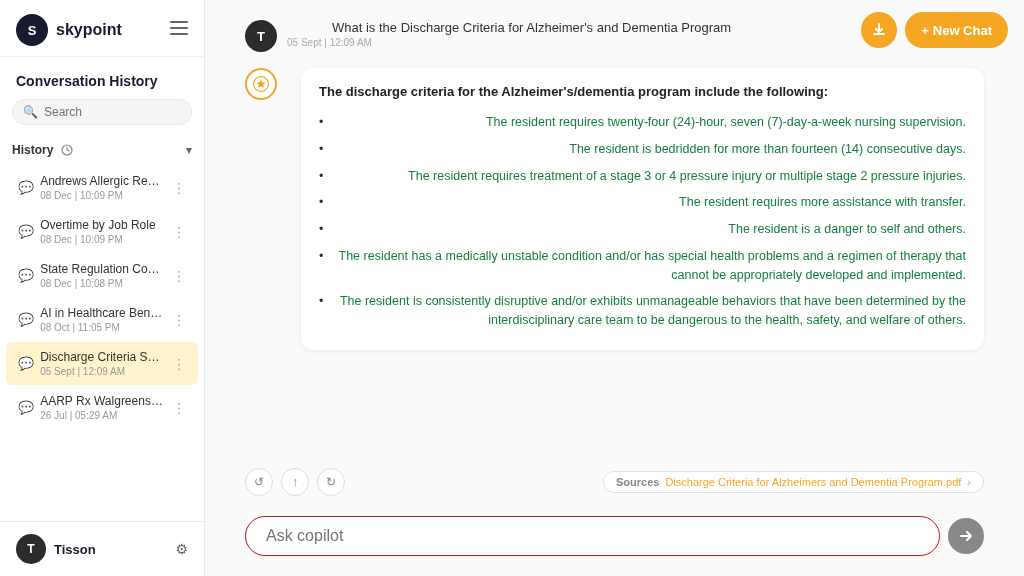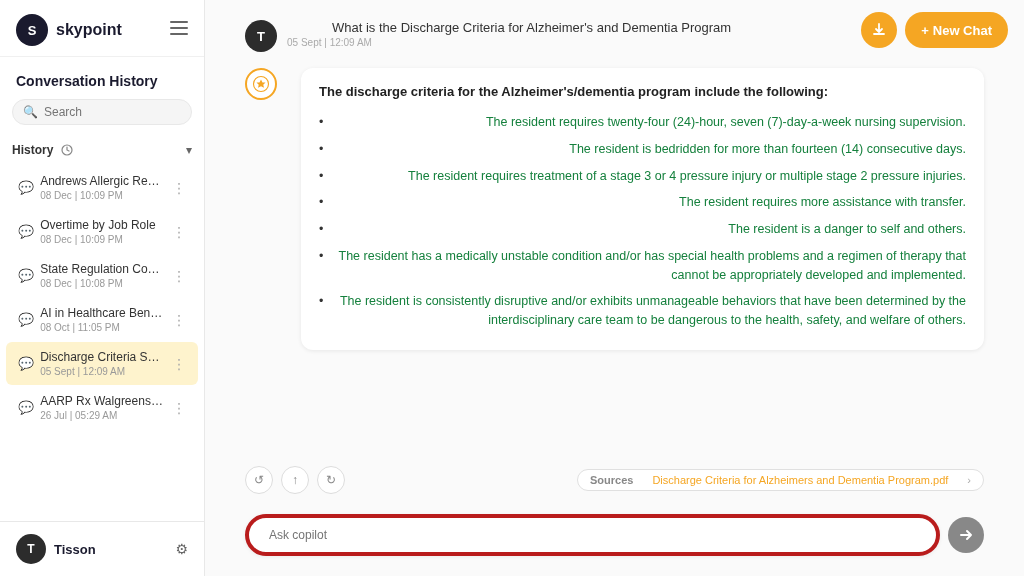--- a/index.html
+++ b/index.html
@@ -210,21 +210,21 @@
       width: 28px; height: 28px;
       border-radius: 50%;
       border: 1px solid #ddd;
       background: #fff;
       display: flex; align-items: center; justify-content: center;
       cursor: pointer;
       color: #888; font-size: 12px;
     }
     .sources-chip {
       margin-left: auto;
-      display: flex; align-items: center; gap: 19px;
+      display: flex; align-items: center; gap: 6px;
       background: #fff;
       border: 1px solid #e0e0e0;
       border-radius: 20px;
       padding: 4px 12px;
       cursor: pointer;
       font-size: 11px;
     }
     .sources-label { color: #888; font-weight: 600; }
     .sources-file { color: #f5a623; font-weight: 500; }
     .sources-arrow { color: #aaa; }
@@ -232,24 +232,24 @@
     
     .input-area {
       padding: 12px 40px 20px;
       display: flex;
       align-items: center;
       gap: 8px;
     }
     .chat-input {
       flex: 1;
       background: #fff;
-      border: 4px solid #b91c1c;
+      border: 1px solid #b91c1c;
       border-radius: 24px;
       padding: 10px 20px;
-      font-size: 12px;
+      font-size: 16px;
       color: #333;
       outline: none;
       box-shadow: 0 1px 4px rgba(0,0,0,0.06);
     }
     .send-btn {
       width: 36px; height: 36px;
       background: #888;
       border: none;
       border-radius: 50%;
       color: white;

